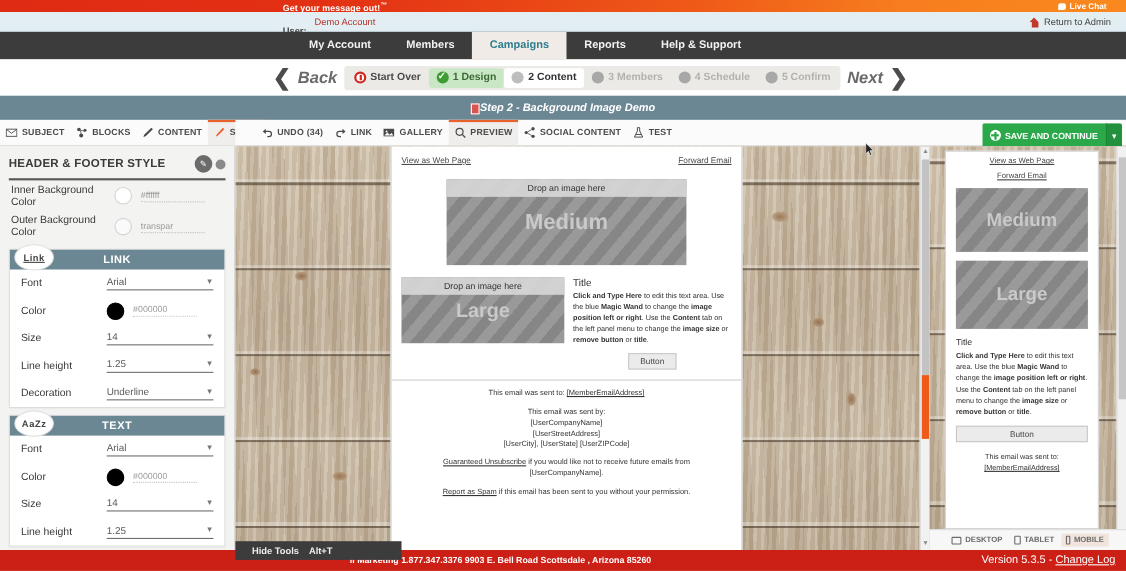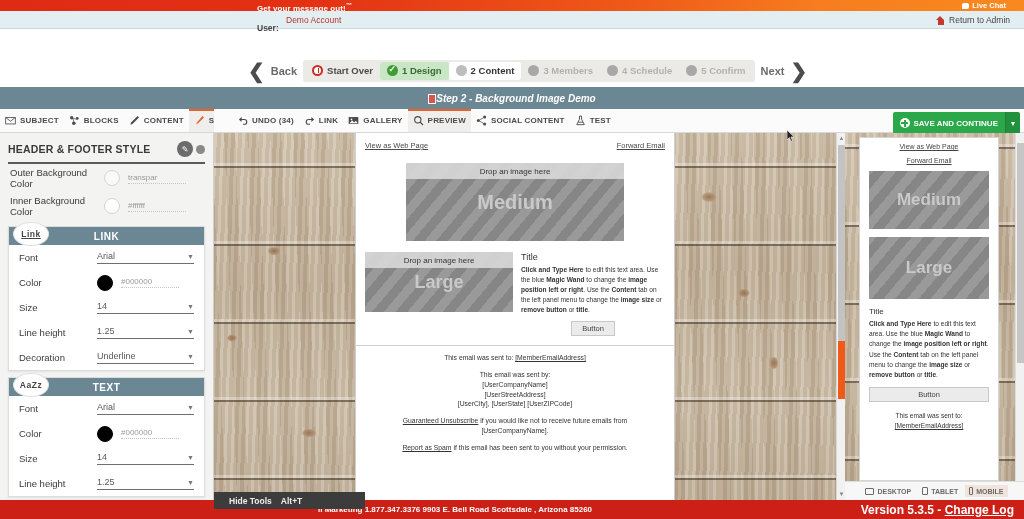--- a/index.html
+++ b/index.html
@@ -99,21 +99,21 @@
   .pill.done .dot::after {
     content:"✓"; position:absolute; left:1.5px; top:-1.5px; font-size:9px; color:#fff; font-weight:bold;
   }
   .pill.startover .dot {
     background: #fff; border: 2px solid #cc2a22; position: relative;
   }
   .pill.startover .dot::after {
     content:""; position:absolute; left:3.5px; top:1px; width:1.5px; height:5px; background:#cc2a22;
   }
   .pill.active .dot { background: #bdbdbd; }
-  .wiz-side { font-size: 11px; color: #6a6a6a; padding: 0 6px; font-weight:bold;}
+  .wiz-side { font-size: 15px; color: #6a6a6a; padding: 0 6px; font-weight:bold;font-style:italic;}
 
   
   .step-bar {
     position: absolute; top: 87px; left: 0; width: 1024px; height: 22px;
     background: #6b8794; color: #fff;
     display: flex; align-items: center; justify-content: center;
   }
   .step-title { font-size: 10px; font-weight: bold; font-style: italic; display:flex; align-items:flex-end; gap:0;}
   .step-icon { width: 8px; height: 10px; background: #d9534f; border: 1px solid #fff; display:inline-block;}
 
@@ -343,21 +343,21 @@
   .dev.active { background:#f1e4dc; }
   .dev-mon { width:9px;height:7px;border:1.2px solid #6a6a6a;border-radius:1px;}
   .dev-tab { width:6px;height:8px;border:1.2px solid #6a6a6a;border-radius:1px;}
   .dev-mob { width:4px;height:8px;border:1.2px solid #6a6a6a;border-radius:1px;}
   .bottom-bar {
     position:absolute; left:0; top:500px; width:1024px; height:19px;
     background:#cc1f16; color:#fff; font-size:8px; font-weight:bold;
     display:flex;align-items:center; z-index: 3;
   }
   .bb-left { position:absolute; left:318px; white-space:nowrap; }
-  .bb-right { position:absolute; right:10px; white-space:nowrap; font-weight:bold; font-size:12px;}
+  .bb-right { position:absolute; right:10px; white-space:nowrap; font-weight:normal; font-size:10px;}
   .bb-right .u { text-decoration: underline; }
 
   .cursor-arrow {
     position:absolute; left:787px; top:130px; width:8px; height:12px; z-index: 9;
   }
 </style>
 </head>
 <body>
 
 <div id="app">
@@ -372,20 +372,28 @@
 
   <div class="user-bar">
     <span class="user-label">User:</span>
     <span class="user-name">Demo Account</span>
     <span class="return-admin">
       <span class="house-icon"></span>
       <span>Return to Admin</span>
     </span>
   </div>
 
+  <div class="main-nav">
+    <div class="nav-spacer"></div>
+    <div class="nav-item">My Account</div>
+    <div class="nav-item">Members</div>
+    <div class="nav-item active">Campaigns</div>
+    <div class="nav-item">Reports</div>
+    <div class="nav-item">Help &amp; Support</div>
+  </div>
 
   <div class="wizard">
     <div class="wiz-inner">
       <span class="chev">❮</span>
       <span class="wiz-side">Back</span>
       <div class="wiz-pills">
         <div class="pill startover">
           <span class="dot"></span>
           <span>Start Over</span>
         </div>
@@ -535,28 +543,28 @@
       <span class="panel-head-title">HEADER &amp; FOOTER STYLE</span>
       <span class="panel-head-icons">
         <span class="ph-circle">
             <span class="brush">✎</span>
           </span>
         <span class="ph-circle small"></span>
       </span>
     </div>
 
     <div class="field-row">
+      <span class="field-label">Inner Background Color</span>
+      <span class="swatch"></span>
+      <span class="swatch-val">#ffffff</span>
+    </div>
+    <div class="field-row">
       <span class="field-label">Outer Background Color</span>
       <span class="swatch transparent"></span>
       <span class="swatch-val">transpar</span>
-    </div>
-    <div class="field-row">
-      <span class="field-label">Inner Background Color</span>
-      <span class="swatch"></span>
-      <span class="swatch-val">#ffffff</span>
     </div>
 
     <div class="sub-card">
       <div class="sub-head">
         <span class="sub-badge">
             <span class="lk">Link</span>
           </span>
         <span>LINK</span>
       </div>
       <div class="ctl-row">

